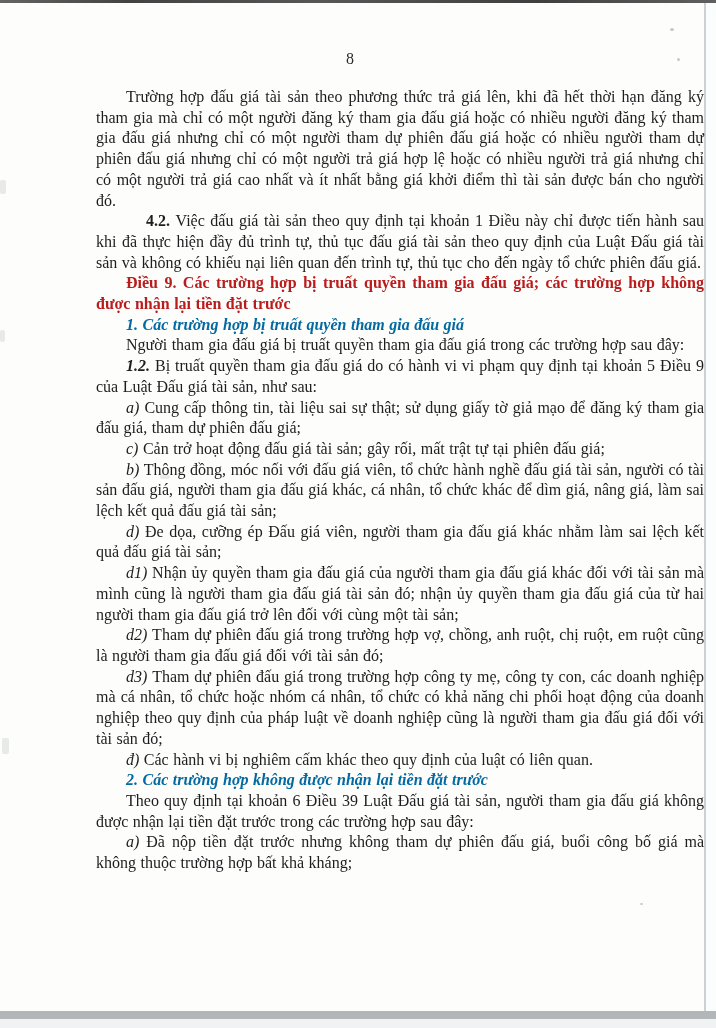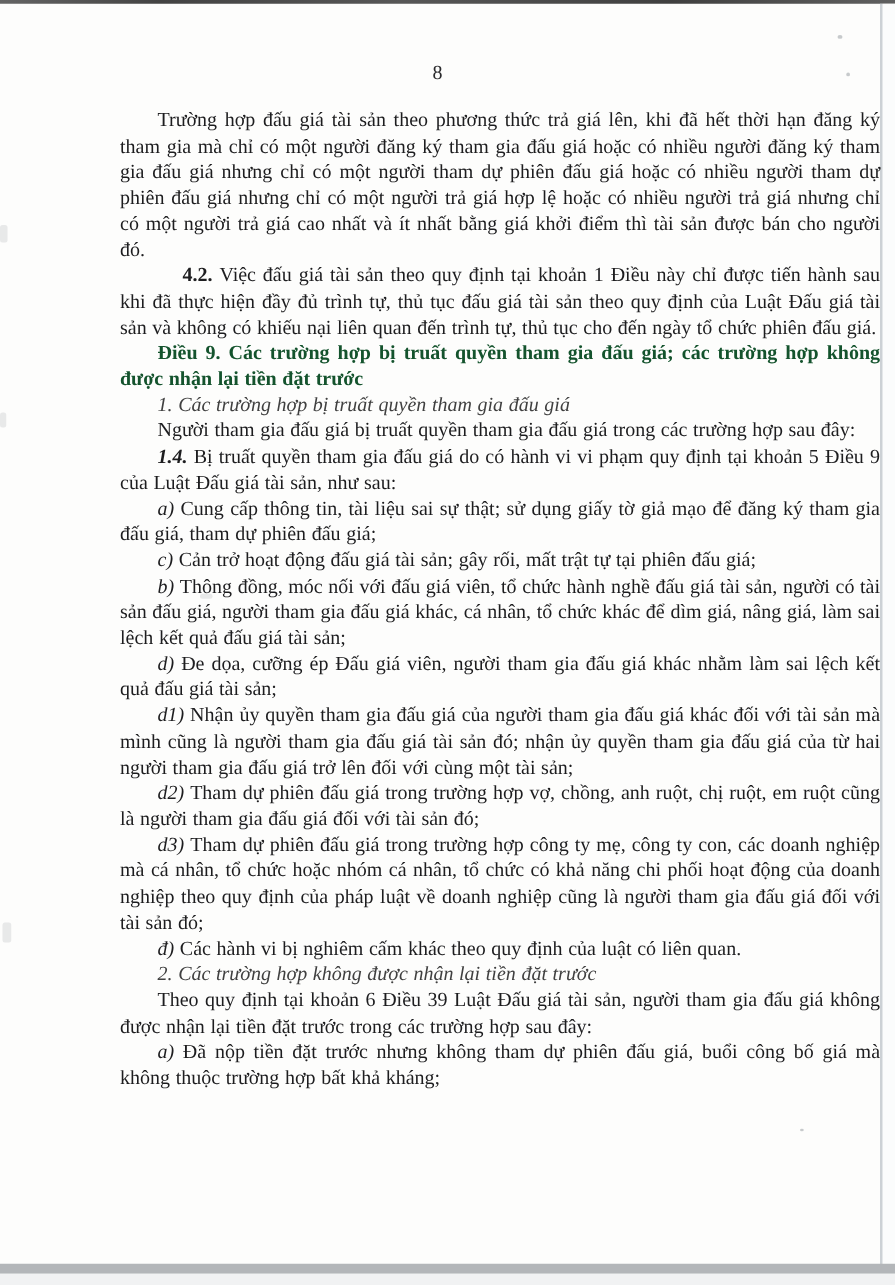--- a/index.html
+++ b/index.html
@@ -67,22 +67,22 @@
     line-height: 20.7px;
     text-align: justify;
     color: #1d1d1f;
     word-spacing: 0.5px;
   }
   .doc-content p {
     margin: 0;
     padding: 0;
     text-indent: 30px;
   }
-  .p-heading { font-weight: bold; color: #14532d; }
-  .p-subheading { font-weight: normal; font-style: italic; color: #404040; }
+  .p-heading { font-weight: bold; color: #b91c1c; }
+  .p-subheading { font-weight: bold; font-style: italic; color: #0369a1; }
   .lead-bold { font-weight: bold; margin-left: 20px; }
   .lead-bold-italic { font-weight: bold; font-style: italic; }
   .lead-italic { font-style: italic; }
   .speck {
     position: absolute;
     background: #9aa0a4;
     border-radius: 50%;
     opacity: .55;
   }
   .smudge {
@@ -101,21 +101,21 @@
   <div class="right-edge-line"></div>
 
   <div class="page-number">8</div>
 
   <div class="doc-content">
       <p class="p-body">Trường hợp đấu giá tài sản theo phương thức trả giá lên, khi đã hết thời hạn đăng ký tham gia mà chỉ có một người đăng ký tham gia đấu giá hoặc có nhiều người đăng ký tham gia đấu giá nhưng chỉ có một người tham dự phiên đấu giá hoặc có nhiều người tham dự phiên đấu giá nhưng chỉ có một người trả giá hợp lệ hoặc có nhiều người trả giá nhưng chỉ có một người trả giá cao nhất và ít nhất bằng giá khởi điểm thì tài sản được bán cho người đó.</p>
       <p class="p-body"><span class="lead-bold">4.2. </span>Việc đấu giá tài sản theo quy định tại khoản 1 Điều này chỉ được tiến hành sau khi đã thực hiện đầy đủ trình tự, thủ tục đấu giá tài sản theo quy định của Luật Đấu giá tài sản và không có khiếu nại liên quan đến trình tự, thủ tục cho đến ngày tổ chức phiên đấu giá.</p>
       <p class="p-heading">Điều 9. Các trường hợp bị truất quyền tham gia đấu giá; các trường hợp không được nhận lại tiền đặt trước</p>
       <p class="p-subheading">1. Các trường hợp bị truất quyền tham gia đấu giá</p>
       <p class="p-body">Người tham gia đấu giá bị truất quyền tham gia đấu giá trong các trường hợp sau đây:</p>
-      <p class="p-body"><span class="lead-bold-italic">1.4. </span>Bị truất quyền tham gia đấu giá do có hành vi vi phạm quy định tại khoản 5 Điều 9 của Luật Đấu giá tài sản, như sau:</p>
+      <p class="p-body"><span class="lead-bold-italic">1.2. </span>Bị truất quyền tham gia đấu giá do có hành vi vi phạm quy định tại khoản 5 Điều 9 của Luật Đấu giá tài sản, như sau:</p>
       <p class="p-body"><span class="lead-italic">a) </span>Cung cấp thông tin, tài liệu sai sự thật; sử dụng giấy tờ giả mạo để đăng ký tham gia đấu giá, tham dự phiên đấu giá;</p>
       <p class="p-body"><span class="lead-italic">c) </span>Cản trở hoạt động đấu giá tài sản; gây rối, mất trật tự tại phiên đấu giá;</p>
       <p class="p-body"><span class="lead-italic">b) </span>Thông đồng, móc nối với đấu giá viên, tổ chức hành nghề đấu giá tài sản, người có tài sản đấu giá, người tham gia đấu giá khác, cá nhân, tổ chức khác để dìm giá, nâng giá, làm sai lệch kết quả đấu giá tài sản;</p>
       <p class="p-body"><span class="lead-italic">d) </span>Đe dọa, cưỡng ép Đấu giá viên, người tham gia đấu giá khác nhằm làm sai lệch kết quả đấu giá tài sản;</p>
       <p class="p-body"><span class="lead-italic">d1) </span>Nhận ủy quyền tham gia đấu giá của người tham gia đấu giá khác đối với tài sản mà mình cũng là người tham gia đấu giá tài sản đó; nhận ủy quyền tham gia đấu giá của từ hai người tham gia đấu giá trở lên đối với cùng một tài sản;</p>
       <p class="p-body"><span class="lead-italic">d2) </span>Tham dự phiên đấu giá trong trường hợp vợ, chồng, anh ruột, chị ruột, em ruột cũng là người tham gia đấu giá đối với tài sản đó;</p>
       <p class="p-body"><span class="lead-italic">d3) </span>Tham dự phiên đấu giá trong trường hợp công ty mẹ, công ty con, các doanh nghiệp mà cá nhân, tổ chức hoặc nhóm cá nhân, tổ chức có khả năng chi phối hoạt động của doanh nghiệp theo quy định của pháp luật về doanh nghiệp cũng là người tham gia đấu giá đối với tài sản đó;</p>
       <p class="p-body"><span class="lead-italic">đ) </span>Các hành vi bị nghiêm cấm khác theo quy định của luật có liên quan.</p>
       <p class="p-subheading">2. Các trường hợp không được nhận lại tiền đặt trước</p>
       <p class="p-body">Theo quy định tại khoản 6 Điều 39 Luật Đấu giá tài sản, người tham gia đấu giá không được nhận lại tiền đặt trước trong các trường hợp sau đây:</p>

